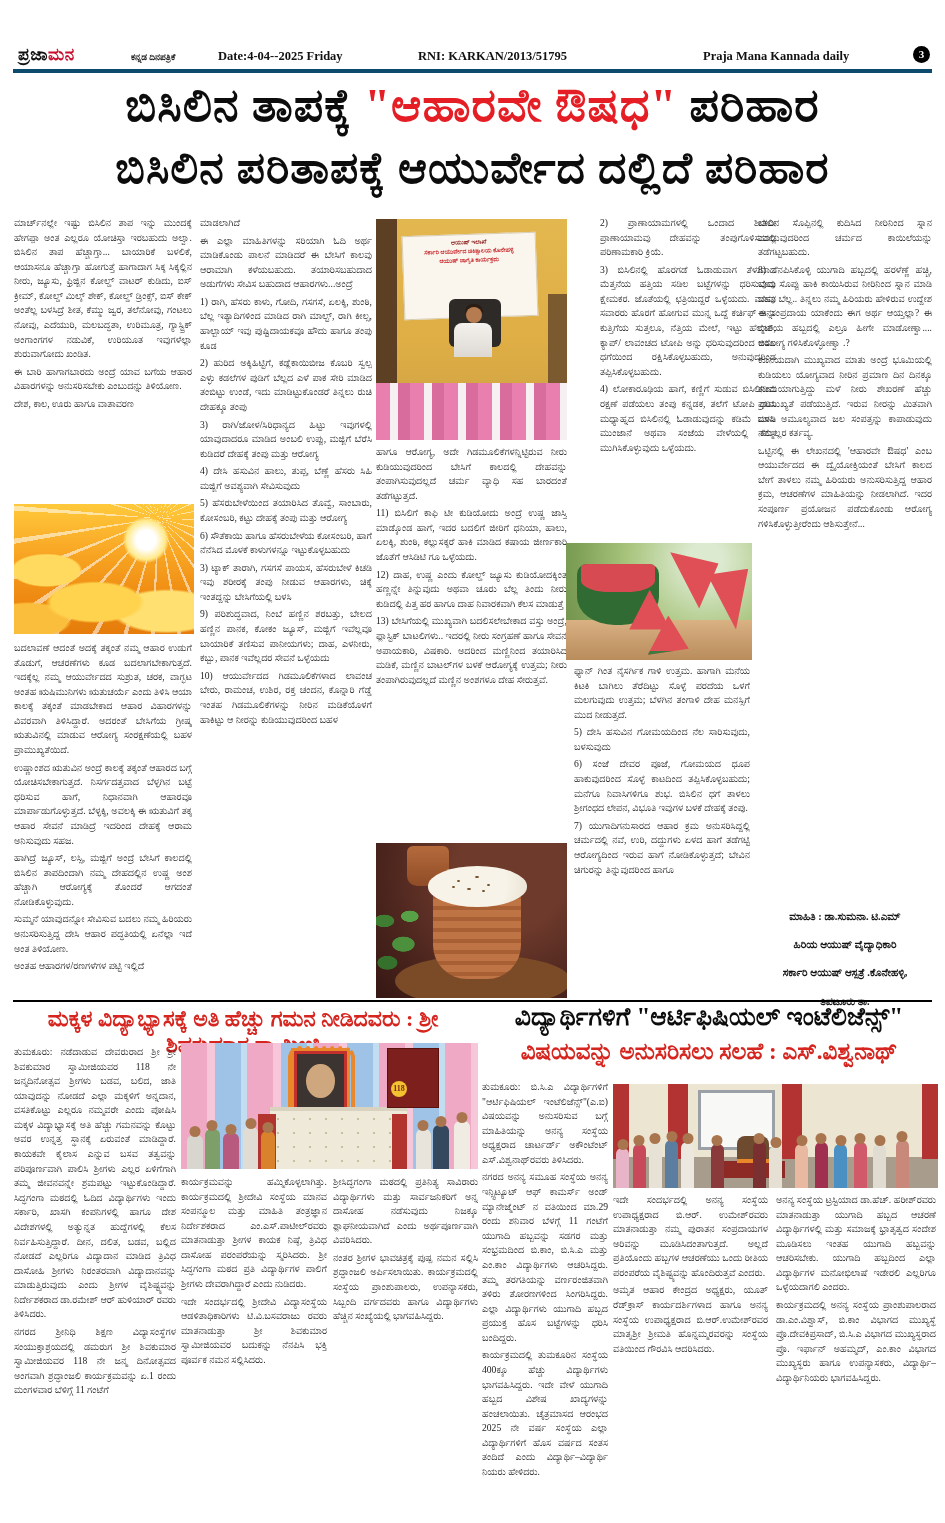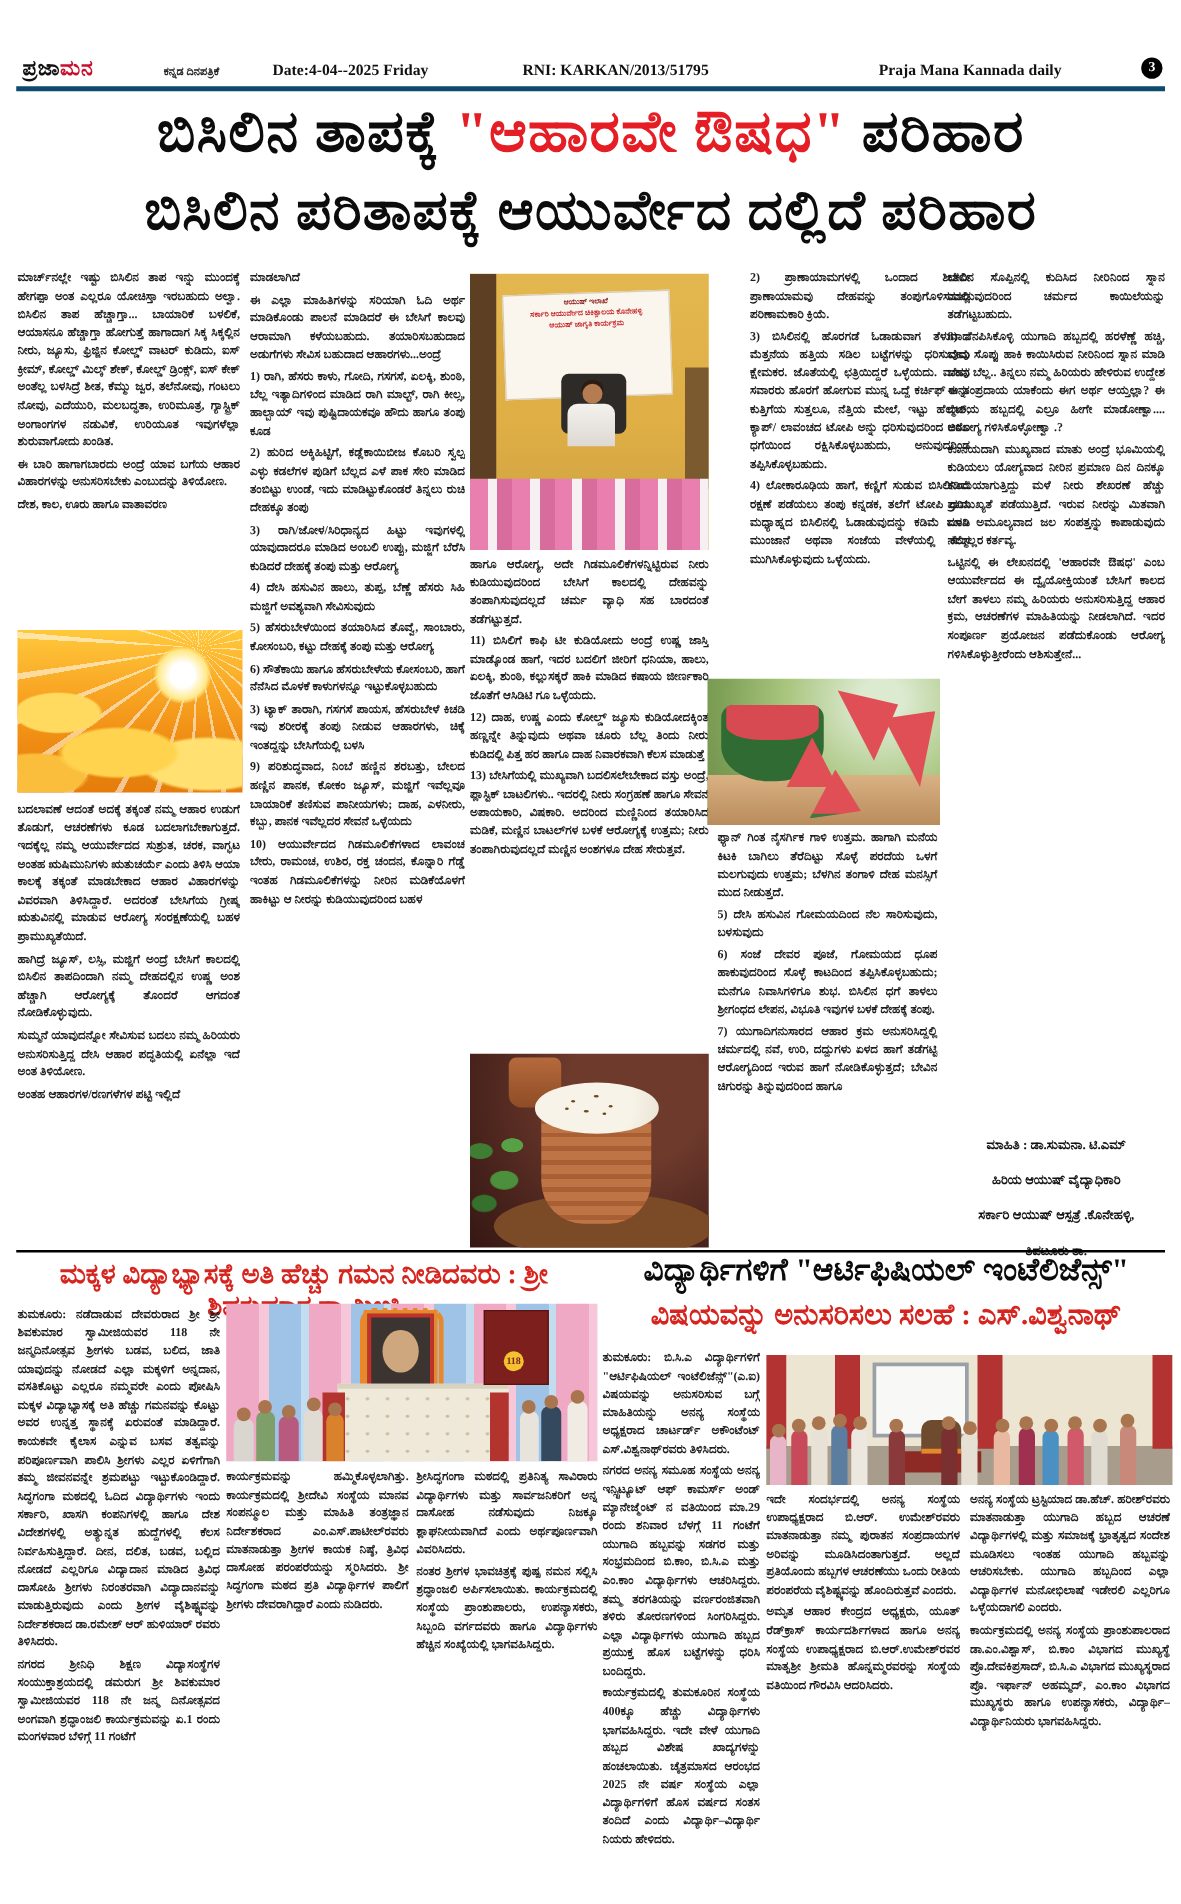--- a/index.html
+++ b/index.html
@@ -17,21 +17,21 @@
   .m-page{position:absolute;right:2px;top:2px;width:17px;height:17px;border-radius:50%;
           background:#000;color:#fff;font-size:11px;font-weight:bold;text-align:center;line-height:17px;}
   
   .h1{position:absolute;left:0;top:78px;width:945px;text-align:center;font-weight:bold;
       font-size:46px;line-height:1.2;letter-spacing:1px;color:#0c0c0c;}
   .h1 .red{color:#e51e25;}
   .h2{position:absolute;left:0;top:143px;width:945px;text-align:center;font-weight:bold;
       font-size:44px;line-height:1.2;letter-spacing:1px;color:#0c0c0c;}
   
   .col{position:absolute;font-size:9.6px;line-height:1.52;text-align:justify;color:#1c1c1c;overflow:hidden;}
-  .col p{margin:0 0 3px;font-weight:bold;}
+  .col p{margin:0 0 3px;}
   .credit{position:absolute;text-align:center;font-weight:bold;font-size:10.5px;line-height:1.7;color:#111;}
   .rule{position:absolute;left:13px;width:919px;border-top:2.5px solid #000;}
   
   .bl-h{position:absolute;left:14px;top:1006px;width:458px;font-size:22px;font-weight:bold;
         color:#d6251f;text-align:center;line-height:1.2;}
   .br-h1{position:absolute;left:480px;top:1003px;width:458px;font-size:25px;font-weight:bold;
         color:#0c0c0c;text-align:center;line-height:1.15;}
   .br-h2{position:absolute;left:480px;top:1039px;width:458px;font-size:23px;font-weight:bold;
         color:#d6251f;text-align:center;line-height:1.15;}
   
@@ -103,21 +103,21 @@
   .ev-garland{position:absolute;left:36%;top:2%;width:20%;height:76%;border:4px solid #e8882b;
               border-radius:12px;border-top-style:dotted;}
   .ev-table{position:absolute;left:30%;bottom:0;width:46%;height:46%;
       background:radial-gradient(3px 3px at 8px 8px,#cbbd9c 0 40%,rgba(0,0,0,0) 50%),#efe9da;
       background-size:16px 14px;border-top:4px solid #d9d2be;}
   .ev-cloth-l{position:absolute;left:26%;bottom:0;width:6%;height:44%;background:#b3342e;}
   .ev-cloth-r{position:absolute;right:24%;bottom:0;width:5%;height:44%;background:#b3342e;}
   .ev-poster{position:absolute;right:13%;top:4%;width:17%;height:46%;background:#7d1f1c;
              border:1px solid #5a120f;}
   .ev-poster .num{position:absolute;left:6%;bottom:18%;width:16px;height:16px;border-radius:50%;
-             background:#f2c230;color:#7d1f1c;font-size:8px;font-weight:bold;text-align:center;line-height:16px;margin-left:12px;}
+             background:#f2c230;color:#7d1f1c;font-size:8px;font-weight:bold;text-align:center;line-height:16px;}
   .fig{position:absolute;bottom:0;border-radius:6px 6px 0 0;}
   .fig:before{content:"";position:absolute;left:50%;top:-9px;transform:translateX(-50%);
               width:11px;height:11px;border-radius:50%;background:#a9754e;}
   
   .cl-photo{background:linear-gradient(180deg,#ece5d2 0 70%,#a89c8c 70% 100%);}
   .cl-panel{position:absolute;top:0;height:72%;background:#b23331;}
   .cl-board{position:absolute;left:26%;top:6%;width:22%;height:52%;background:#f8f8f6;border:3px solid #9aa0a6;}
   .cl-bust{position:absolute;left:38%;bottom:24%;width:10%;height:26%;background:#6e4a2f;
            border-radius:8px 8px 0 0;box-shadow:inset 0 -4px 0 #e8882b;}
   .cl-tablecloth{position:absolute;left:33%;bottom:10%;width:20%;height:16%;background:#8d2a26;}
@@ -148,20 +148,21 @@
     </div>
 
   <div class="photo sun-photo" style="left:14px;top:504px;width:180px;height:130px;">
     <div class="sun-rays"></div>
     <div class="sun-core"></div>
     <div class="sun-clouds"></div>
   </div>
 
   <div class="col" style="left:14px;top:641px;width:178px;height:357px;">
       <p>ಬದಲಾವಣೆ ಆದಂತೆ ಅದಕ್ಕೆ ತಕ್ಕಂತೆ ನಮ್ಮ ಆಹಾರ ಉಡುಗೆ ತೊಡುಗೆ, ಆಚರಣೆಗಳು ಕೂಡ ಬದಲಾಗಬೇಕಾಗುತ್ತದೆ. ಇದಕ್ಕೆಲ್ಲ ನಮ್ಮ ಆಯುರ್ವೇದದ ಸುಶ್ರುತ, ಚರಕ, ವಾಗ್ಭಟ ಅಂತಹ ಋಷಿಮುನಿಗಳು ಋತುಚರ್ಯೆ ಎಂದು ತಿಳಿಸಿ ಆಯಾ ಕಾಲಕ್ಕೆ ತಕ್ಕಂತೆ ಮಾಡಬೇಕಾದ ಆಹಾರ ವಿಹಾರಗಳನ್ನು ವಿವರವಾಗಿ ತಿಳಿಸಿದ್ದಾರೆ. ಅದರಂತೆ ಬೇಸಿಗೆಯ ಗ್ರೀಷ್ಮ ಋತುವಿನಲ್ಲಿ ಮಾಡುವ ಆರೋಗ್ಯ ಸಂರಕ್ಷಣೆಯಲ್ಲಿ ಬಹಳ ಪ್ರಾಮುಖ್ಯತೆಯಿದೆ.</p>
+      <p>ಉಷ್ಣಾಂಶದ ಋತುವಿನ ಅಂದ್ರೆ ಕಾಲಕ್ಕೆ ತಕ್ಕಂತೆ ಆಹಾರದ ಬಗ್ಗೆ ಯೋಚಿಸಬೇಕಾಗುತ್ತದೆ. ನಿಸರ್ಗದತ್ತವಾದ ಬೆಳ್ಳಗಿನ ಬಟ್ಟೆ ಧರಿಸುವ ಹಾಗೆ, ನಿಧಾನವಾಗಿ ಆಹಾರವೂ ಮಾರ್ಪಾಡುಗೊಳ್ಳುತ್ತದೆ. ಬೆಳ್ಳಕ್ಕಿ, ಅವಲಕ್ಕಿ ಈ ಋತುವಿಗೆ ತಕ್ಕ ಆಹಾರ ಸೇವನೆ ಮಾಡಿದ್ರೆ ಇದರಿಂದ ದೇಹಕ್ಕೆ ಆರಾಮ ಅನಿಸುವುದು ಸಹಜ.</p>
       <p>ಹಾಗಿದ್ರೆ ಜ್ಯೂಸ್, ಲಸ್ಸಿ, ಮಜ್ಜಿಗೆ ಅಂದ್ರೆ ಬೇಸಿಗೆ ಕಾಲದಲ್ಲಿ ಬಿಸಿಲಿನ ತಾಪದಿಂದಾಗಿ ನಮ್ಮ ದೇಹದಲ್ಲಿನ ಉಷ್ಣ ಅಂಶ ಹೆಚ್ಚಾಗಿ ಆರೋಗ್ಯಕ್ಕೆ ತೊಂದರೆ ಆಗದಂತೆ ನೋಡಿಕೊಳ್ಳುವುದು.</p>
       <p>ಸುಮ್ಮನೆ ಯಾವುದನ್ನೋ ಸೇವಿಸುವ ಬದಲು ನಮ್ಮ ಹಿರಿಯರು ಅನುಸರಿಸುತ್ತಿದ್ದ ದೇಸಿ ಆಹಾರ ಪದ್ಧತಿಯಲ್ಲಿ ಏನೆಲ್ಲಾ ಇದೆ ಅಂತ ತಿಳಿಯೋಣ.</p>
       <p>ಅಂತಹ ಆಹಾರಗಳ/ರಣಗಳೆಗಳ ಪಟ್ಟಿ ಇಲ್ಲಿದೆ</p>
     </div>
 
   <div class="col" style="left:200px;top:216px;width:172px;height:782px;">
       <p>ಮಾಡಲಾಗಿದೆ</p>
       <p>ಈ ಎಲ್ಲಾ ಮಾಹಿತಿಗಳನ್ನು ಸರಿಯಾಗಿ ಓದಿ ಅರ್ಥ ಮಾಡಿಕೊಂಡು ಪಾಲನೆ ಮಾಡಿದರೆ ಈ ಬೇಸಿಗೆ ಕಾಲವು ಆರಾಮಾಗಿ ಕಳೆಯಬಹುದು. ತಯಾರಿಸಬಹುದಾದ ಅಡುಗೆಗಳು ಸೇವಿಸ ಬಹುದಾದ ಆಹಾರಗಳು...ಅಂದ್ರೆ</p>
       <p>1) ರಾಗಿ, ಹೆಸರು ಕಾಳು, ಗೋದಿ, ಗಸಗಸೆ, ಏಲಕ್ಕಿ, ಶುಂಠಿ, ಬೆಲ್ಲ ಇತ್ಯಾದಿಗಳಿಂದ ಮಾಡಿದ ರಾಗಿ ಮಾಲ್ಟ್, ರಾಗಿ ಕೀಲ್ಸ, ಹಾಲ್ಬಾಯ್ ಇವು ಪುಷ್ಟಿದಾಯಕವೂ ಹೌದು ಹಾಗೂ ತಂಪು ಕೂಡ</p>
       <p>2) ಹುರಿದ ಅಕ್ಕಿಹಿಟ್ಟಿಗೆ, ಕಡ್ಲೆಕಾಯಿಬೀಜ ಕೊಬರಿ ಸ್ವಲ್ಪ ಎಳ್ಳು ಕಡಲೆಗಳ ಪುಡಿಗೆ ಬೆಲ್ಲದ ಎಳೆ ಪಾಕ ಸೇರಿ ಮಾಡಿದ ತಂಬಿಟ್ಟು ಉಂಡೆ, ಇದು ಮಾಡಿಟ್ಟುಕೊಂಡರೆ ತಿನ್ನಲು ರುಚಿ ದೇಹಕ್ಕೂ ತಂಪು</p>
@@ -276,20 +277,21 @@
     <div class="fig" style="left:14%;width:16px;height:36px;background:#b85a7e;"></div>
     <div class="fig" style="left:21%;width:15px;height:42px;background:#e0dcd4;"></div>
     <div class="fig" style="left:27%;width:14px;height:38px;background:#d9822b;"></div>
     <div class="fig" style="left:79%;width:15px;height:40px;background:#e8e4dc;"></div>
     <div class="fig" style="left:85%;width:16px;height:44px;background:#34495e;"></div>
     <div class="fig" style="left:92%;width:16px;height:48px;background:#f0ece4;"></div>
   </div>
 
   <div class="col" style="left:181px;top:1175px;width:146px;height:331px;">
       <p>ಕಾರ್ಯಕ್ರಮವನ್ನು ಹಮ್ಮಿಕೊಳ್ಳಲಾಗಿತ್ತು. ಕಾರ್ಯಕ್ರಮದಲ್ಲಿ ಶ್ರೀದೇವಿ ಸಂಸ್ಥೆಯ ಮಾನವ ಸಂಪನ್ಮೂಲ ಮತ್ತು ಮಾಹಿತಿ ತಂತ್ರಜ್ಞಾನ ನಿರ್ದೇಶಕರಾದ ಎಂ.ಎಸ್.ಪಾಟೀಲ್‌ರವರು ಮಾತನಾಡುತ್ತಾ ಶ್ರೀಗಳ ಕಾಯಕ ನಿಷ್ಠೆ, ತ್ರಿವಿಧ ದಾಸೋಹ ಪರಂಪರೆಯನ್ನು ಸ್ಮರಿಸಿದರು. ಶ್ರೀ ಸಿದ್ಧಗಂಗಾ ಮಠದ ಪ್ರತಿ ವಿದ್ಯಾರ್ಥಿಗಳ ಪಾಲಿಗೆ ಶ್ರೀಗಳು ದೇವರಾಗಿದ್ದಾರೆ ಎಂದು ನುಡಿದರು.</p>
+      <p>ಇದೇ ಸಂದರ್ಭದಲ್ಲಿ ಶ್ರೀದೇವಿ ವಿದ್ಯಾಸಂಸ್ಥೆಯ ಆಡಳಿತಾಧಿಕಾರಿಗಳು ಟಿ.ವಿ.ಬಸವರಾಜು ರವರು ಮಾತನಾಡುತ್ತಾ ಶ್ರೀ ಶಿವಕುಮಾರ ಸ್ವಾಮೀಜಿಯವರ ಬದುಕನ್ನು ನೆನಪಿಸಿ ಭಕ್ತಿ ಪೂರ್ವಕ ನಮನ ಸಲ್ಲಿಸಿದರು.</p>
     </div>
   <div class="col" style="left:333px;top:1175px;width:145px;height:331px;">
       <p>ಶ್ರೀಸಿದ್ಧಗಂಗಾ ಮಠದಲ್ಲಿ ಪ್ರತಿನಿತ್ಯ ಸಾವಿರಾರು ವಿದ್ಯಾರ್ಥಿಗಳು ಮತ್ತು ಸಾರ್ವಜನಿಕರಿಗೆ ಅನ್ನ ದಾಸೋಹ ನಡೆಸುವುದು ನಿಜಕ್ಕೂ ಶ್ಲಾಘನೀಯವಾಗಿದೆ ಎಂದು ಅರ್ಥಪೂರ್ಣವಾಗಿ ವಿವರಿಸಿದರು.</p>
       <p>ನಂತರ ಶ್ರೀಗಳ ಭಾವಚಿತ್ರಕ್ಕೆ ಪುಷ್ಪ ನಮನ ಸಲ್ಲಿಸಿ ಶ್ರದ್ಧಾಂಜಲಿ ಅರ್ಪಿಸಲಾಯಿತು. ಕಾರ್ಯಕ್ರಮದಲ್ಲಿ ಸಂಸ್ಥೆಯ ಪ್ರಾಂಶುಪಾಲರು, ಉಪನ್ಯಾಸಕರು, ಸಿಬ್ಬಂದಿ ವರ್ಗದವರು ಹಾಗೂ ವಿದ್ಯಾರ್ಥಿಗಳು ಹೆಚ್ಚಿನ ಸಂಖ್ಯೆಯಲ್ಲಿ ಭಾಗವಹಿಸಿದ್ದರು.</p>
     </div>
 
   <div class="br-h1">ವಿದ್ಯಾರ್ಥಿಗಳಿಗೆ "ಆರ್ಟಿಫಿಷಿಯಲ್ ಇಂಟೆಲಿಜೆನ್ಸ್"</div>
   <div class="br-h2">ವಿಷಯವನ್ನು ಅನುಸರಿಸಲು ಸಲಹೆ : ಎಸ್.ವಿಶ್ವನಾಥ್</div>
 
   <div class="col" style="left:482px;top:1080px;width:126px;height:426px;">

